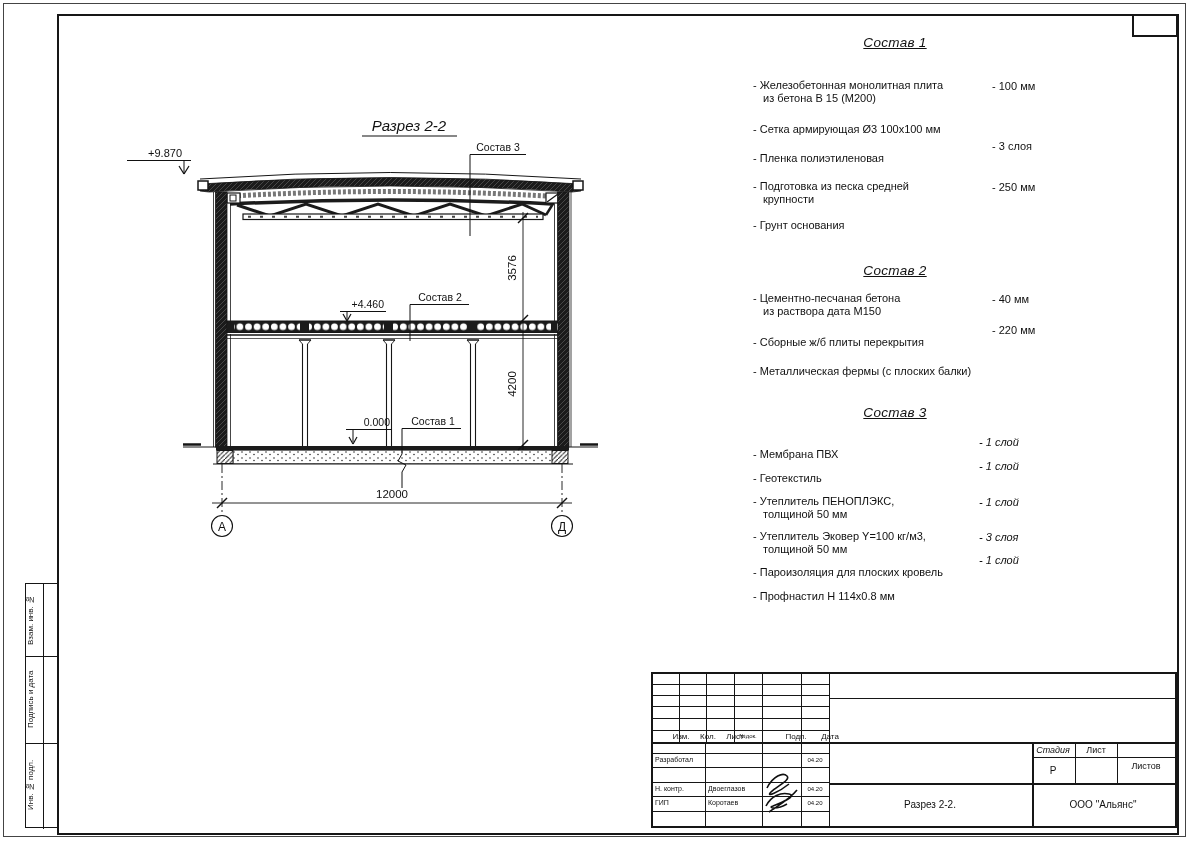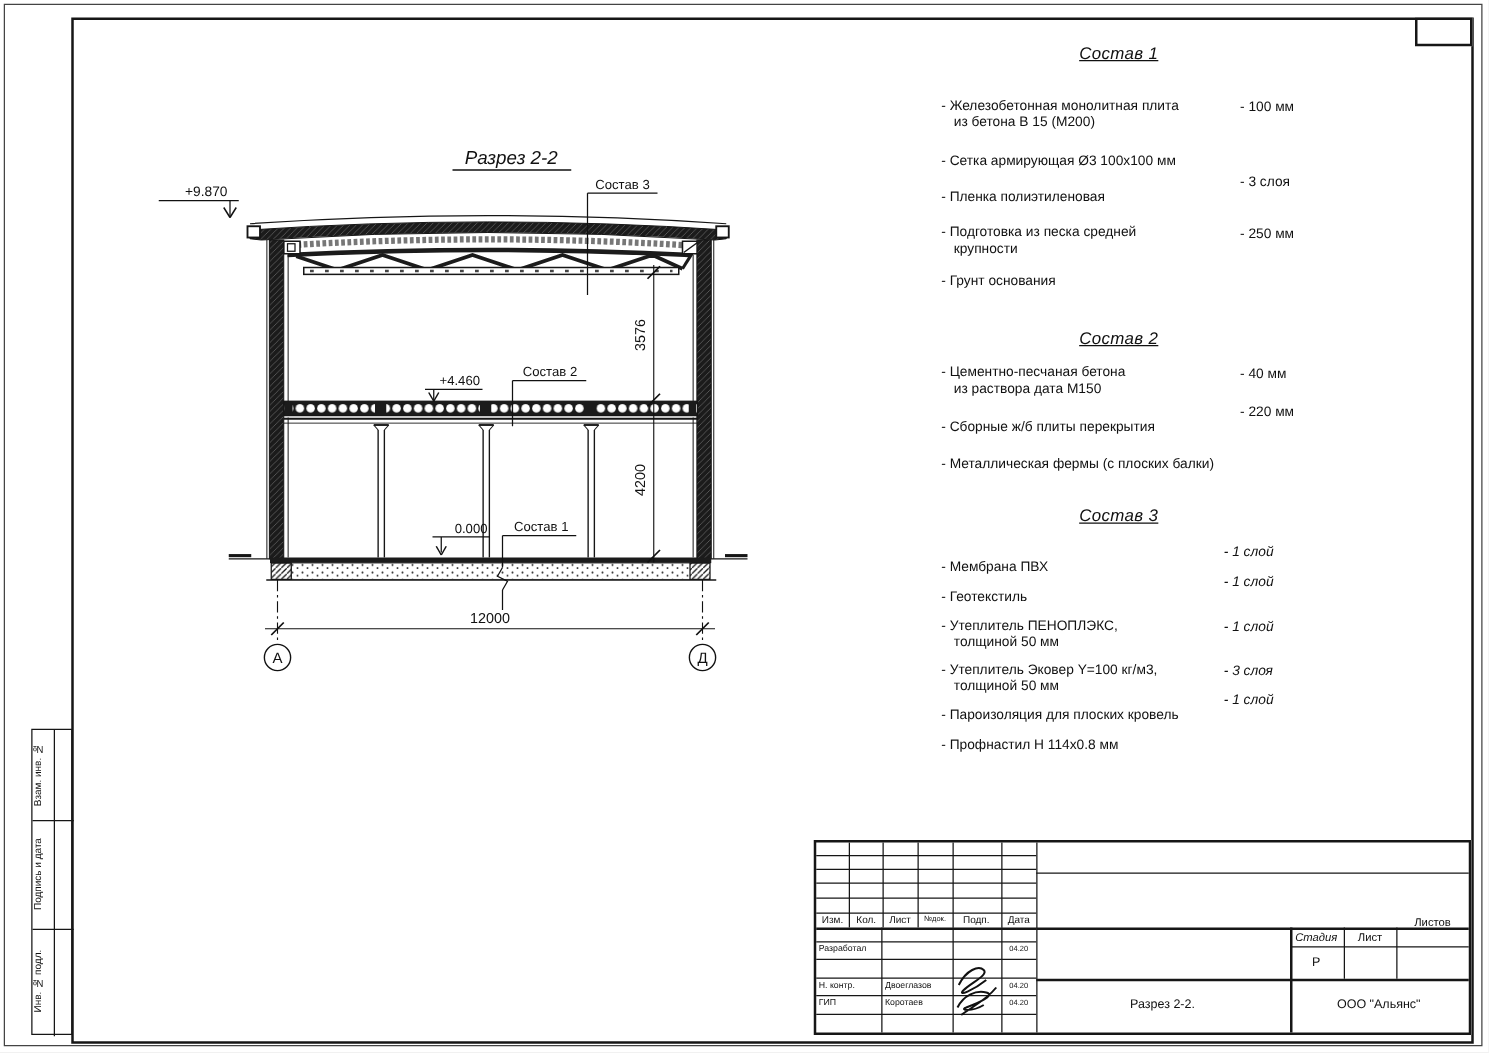--- a/index.html
+++ b/index.html
@@ -20,21 +20,21 @@
   .item .v{position:absolute;bottom:12px;}
   .vc12 .v{left:239px;}
   .vc3 .v{left:226px;font-style:italic;}
   
   .sidebar{position:absolute;left:25px;top:583px;width:33px;height:245px;border:1.5px solid #161616;box-sizing:border-box;}
   .vtext{writing-mode:vertical-rl;transform:rotate(180deg);text-align:center;font-size:8px;position:absolute;left:0;width:17px;}
   
   .stamp{position:absolute;left:651px;top:672px;width:526px;height:156px;border:2px solid #161616;box-sizing:border-box;background:#fff;}
   .stamp .s6{font-size:6px;}
   .stamp .s7{font-size:7px;}
-  .stamp .s8{font-size:8px;}
+  .stamp .s8{font-size:8px;margin-left:15px;}
   .stamp .s9{font-size:9px;}
   .stamp .s10{font-size:10px;}
 </style>
 </head>
 <body>
 
 <div class="sheet">
   <div class="outer-border"></div>
   <div class="frame"></div>
   <div class="fmtbox"></div>
@@ -330,18 +330,18 @@
     <div class="txt s7" style="left:2px;top:125px;">ГИП</div>
     <div class="txt s7" style="left:55px;top:125px;">Коротаев</div>
     <div class="txt ctr s6" style="left:162px;top:129px;">04.20</div>
 
     <svg width="38" height="50" viewBox="0 0 38 50" style="position:absolute;left:110px;top:92px;">
       <path d="M4,22 C10,10 20,6 24,10 C28,14 14,20 8,26 C2,32 16,26 26,18 M3,40 C8,30 18,26 26,28 C34,30 20,36 10,40 C4,42 14,44 24,38 M6,46 C14,40 26,34 34,24" fill="none" stroke="#111" stroke-width="1.6"></path>
     </svg>
 
     <div class="txt ctr s9" style="left:400px;top:76px;font-style:italic;">Стадия</div>
     <div class="txt ctr s9" style="left:443px;top:76px;">Лист</div>
-    <div class="txt ctr s9" style="left:493px;top:64px;text-align:center;">Листов</div>
+    <div class="txt ctr s9" style="left:493px;top:92px;text-align:center;">Листов</div>
     <div class="txt ctr s10" style="left:400px;top:96px;">Р</div>
     <div class="txt ctr s10" style="left:277px;top:130px;">Разрез 2-2.</div>
     <div class="txt ctr s10" style="left:450px;top:130px;">ООО "Альянс"</div>
   </div>
 </div>
 
 </body></html>

